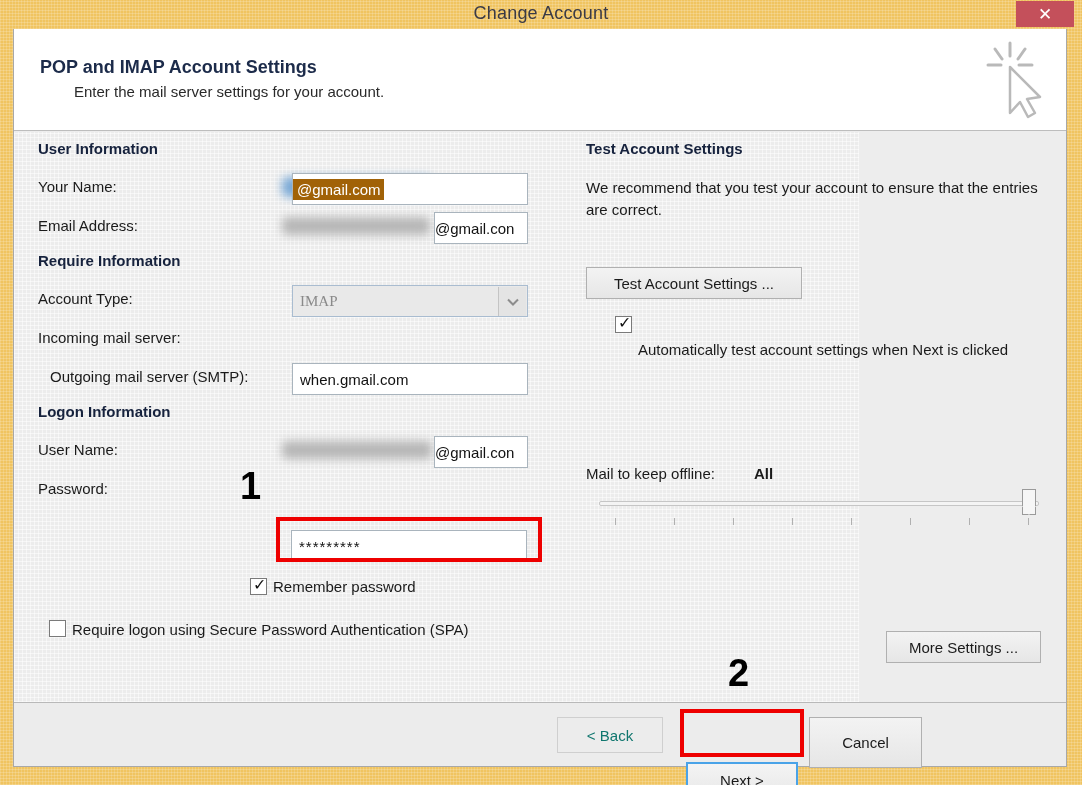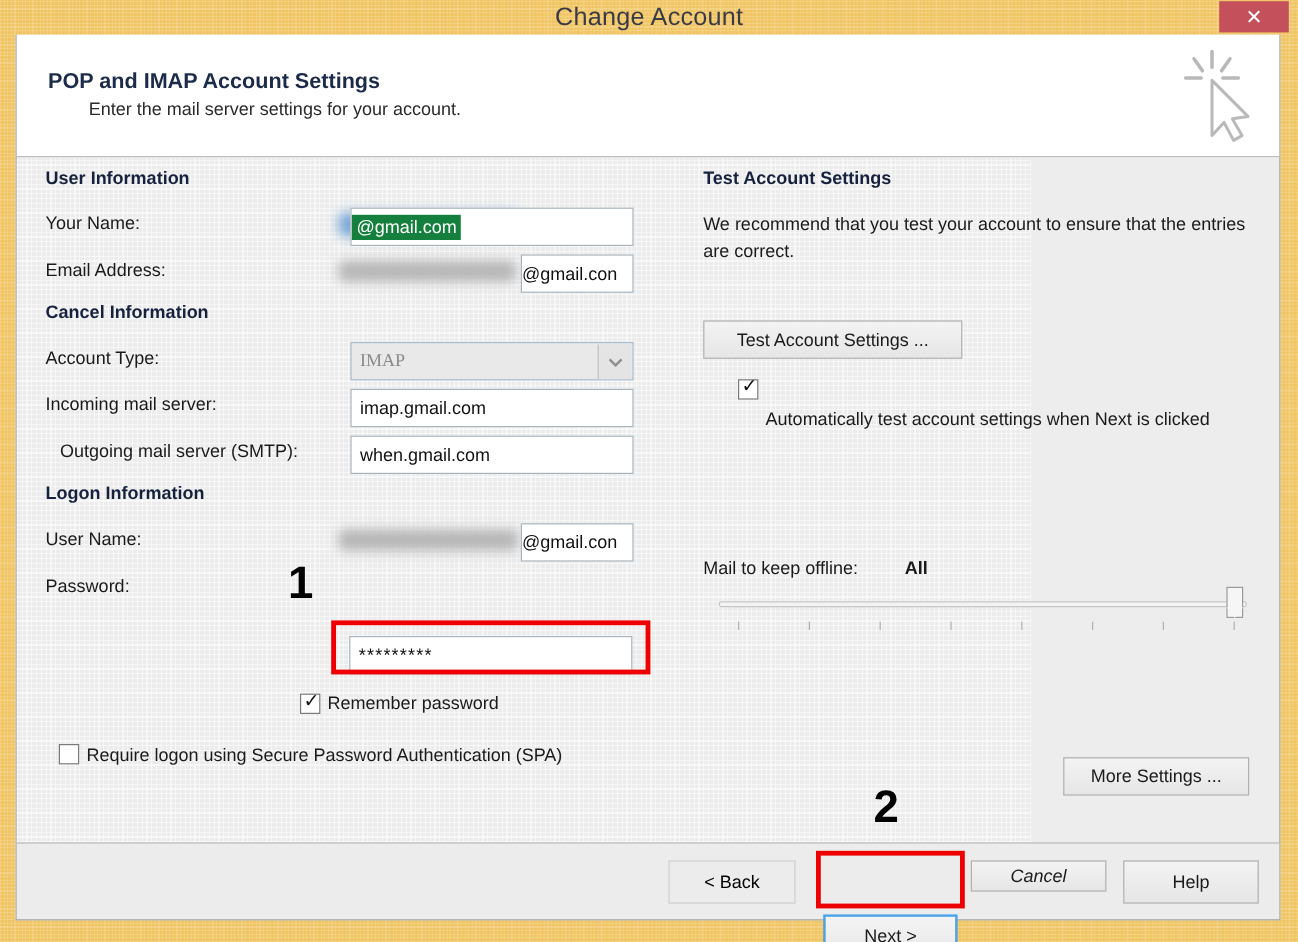--- a/index.html
+++ b/index.html
@@ -28,21 +28,21 @@
   #titlebar {
     position: absolute;
     left: 0; top: 0;
     width: 1082px; height: 29px;
   }
   #title-text {
     position: absolute;
     left: 0; top: 3px;
     width: 1082px;
     text-align: center;
-    font-size: 21px;
+    font-size: 18px;
     color: #3a3a46;
     letter-spacing: 0.2px;
   }
   #close-button {
     position: absolute;
     right: 8px; top: 1px;
     width: 58px; height: 26px;
     background: #c4505b;
     border: none;
     cursor: pointer;
@@ -146,21 +146,21 @@
   .combo-arrow svg { display:block; }
 
   
   .blurred {
     position: absolute;
     border-radius: 5px;
     filter: blur(5px);
     pointer-events: none;
   }
   .sel-text {
-    background: #15803d;
+    background: #a16207;
     color: #ffffff;
   }
 
   
   .cbox {
     position: absolute;
     width: 17px; height: 17px;
     background: #fff;
     border: 1px solid #7a7a7a;
   }
@@ -181,21 +181,21 @@
   .btn {
     position: absolute;
     background: linear-gradient(180deg, #f3f3f3 0%, #e6e6e6 100%);
     border: 1px solid #b0b0b0;
     font-size: 15px;
     color: #1a1a1a;
     font-family: "Liberation Sans", sans-serif;
     cursor: pointer;
     display: flex; align-items: center; justify-content: center;
   }
-  .btn.disabled { color: #000000; }
+  .btn.disabled { color: #0f766e; }
   .btn.focused {
     border: 2px solid #4aa3e8;
     background: linear-gradient(180deg, #f4f4f4 0%, #e8e8e8 100%);
   }
 
   
   #slider-track {
     position: absolute;
     height: 5px;
     background: #f4f4f4;
@@ -287,36 +287,33 @@
       <div class="textbox" style="left:278px; top:41px; width:236px; padding-left:0;">
         <span class="sel-text" style="padding:2px 3px 2px 4px;">@gmail.com</span>
       </div>
 
       <div class="field-label" style="left:24px; top:85px;">Email Address:</div>
       <div class="blurred" style="left:268px; top:85px; width:148px; height:18px; background:#b7b7b7;"></div>
       <div class="textbox" style="left:420px; top:80px; width:94px; padding-left:0;">
         <span>@gmail.con</span>
       </div>
 
-      <div class="section-head" style="left:24px; top:120px;">Cancel Information</div>
+      <div class="section-head" style="left:24px; top:120px;">Require Information</div>
 
       <div class="field-label" style="left:24px; top:158px;">Account Type:</div>
       <div class="textbox disabled" style="left:278px; top:153px; width:236px;">
         <span>IMAP</span>
         <span class="combo-arrow">
           <svg width="12" height="8" viewBox="0 0 12 8">
             <path d="M1 1.5 L6 6.5 L11 1.5" fill="none" stroke="#8d8d8d" stroke-width="2"></path>
           </svg>
         </span>
       </div>
 
       <div class="field-label" style="left:24px; top:197px;">Incoming mail server:</div>
-      <div class="textbox" style="left:278px; top:192px; width:236px;">
-        <span>imap.gmail.com</span>
-      </div>
 
       <div class="field-label" style="left:24px; top:236px;margin-left:12px;">Outgoing mail server (SMTP):</div>
       <div class="textbox" style="left:278px; top:231px; width:236px;">
         <span>when.gmail.com</span>
       </div>
 
       <div class="section-head" style="left:24px; top:271px;">Logon Information</div>
 
       <div class="field-label" style="left:24px; top:309px;">User Name:</div>
       <div class="blurred" style="left:268px; top:309px; width:150px; height:18px; background:#b7b7b7;"></div>
@@ -367,21 +364,20 @@
       <button class="btn" style="left:872px; top:499px; width:155px; height:32px;">More Settings ...</button>
 
       <div class="annot-box" style="left:262px; top:385px; width:266px; height:45px;"></div>
       <div class="annot-num" style="left:226px; top:335px;">1</div>
 
     </div>
 
     <div id="footer">
       <button class="btn disabled" style="left:543px; top:14px; width:106px; height:36px; background:#ececec; border-color:#cfcfcf;">&lt; Back</button>
       <button class="btn focused" style="left:672px; top:14px; width:112px; height:36px;margin-top:45px;">Next &gt;</button>
-      <button class="btn" style="left:795px; top:14px; width:113px; height:26px;font-style:italic;">Cancel</button>
-      <button class="btn" style="left:922px; top:14px; width:113px; height:36px;">Help</button>
+      <button class="btn" style="left:795px; top:14px; width:113px; height:51px;">Cancel</button>
     </div>
 
     <div class="annot-box" style="left:666px; top:680px; width:124px; height:48px;"></div>
     <div class="annot-num" style="left:714px; top:625px;">2</div>
 
   </div>
 </div>
 
 </body></html>

